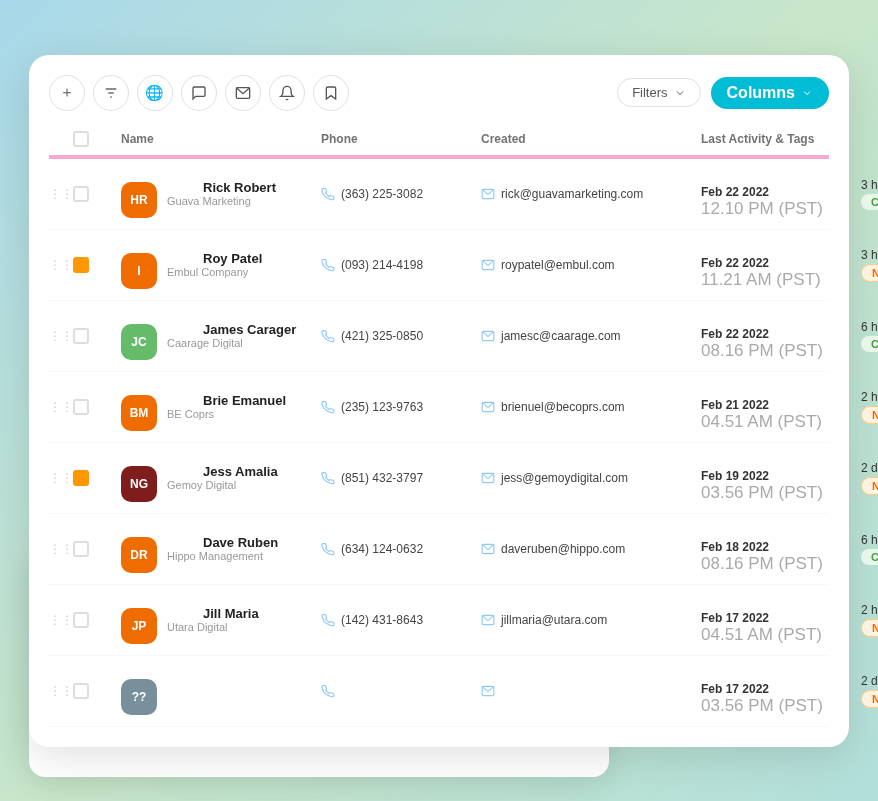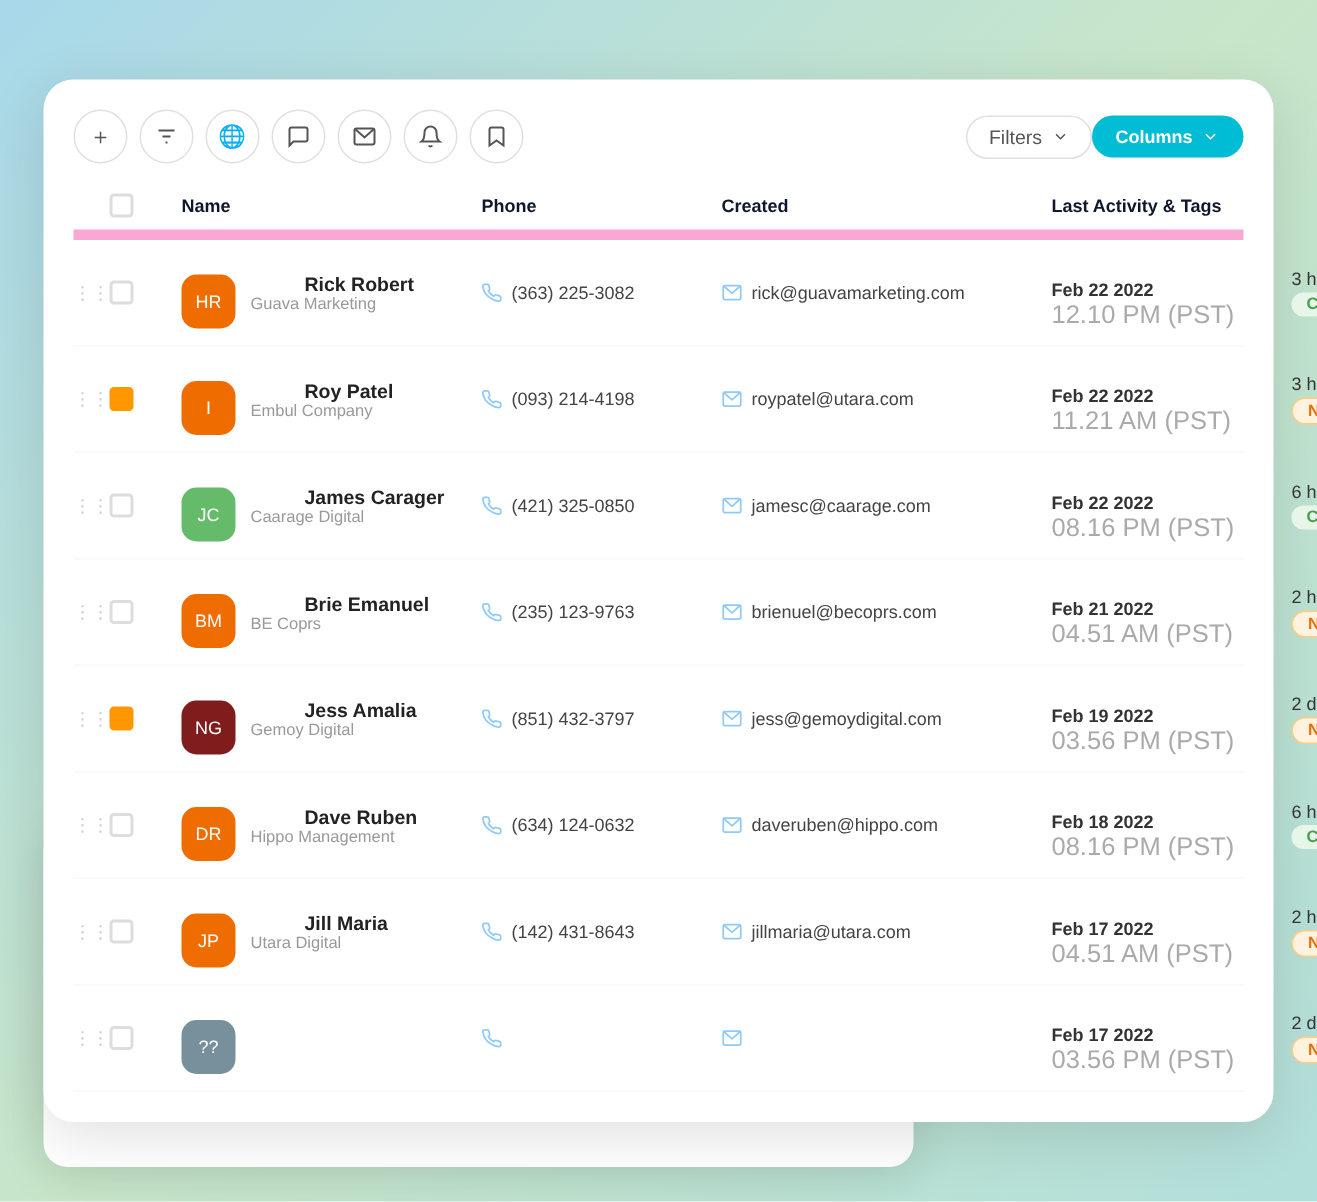--- a/index.html
+++ b/index.html
@@ -44,56 +44,56 @@
       display: flex;
       align-items: center;
       justify-content: center;
       cursor: pointer;
       color: #555;
       font-size: 15px;
     }
     .toolbar-right {
       display: flex;
       align-items: center;
-      gap: 0;
+      gap: 10px;
     }
     .filters-btn {
       border: 1.5px solid #e0e0e0;
       border-radius: 20px;
       padding: 6px 14px;
       background: #fff;
       color: #555;
       font-size: 13px;
       cursor: pointer;
       display: flex;
       align-items: center;
       gap: 6px;
     }
     .columns-btn {
       background: #00bcd4;
       border: none;
       border-radius: 20px;
       padding: 7px 16px;
       color: #fff;
-      font-size: 12px;
+      font-size: 16px;
       font-weight: 600;
       cursor: pointer;
       display: flex;
       align-items: center;
       gap: 6px;
     }
     .table-header {
       display: grid;
       grid-template-columns: 24px 48px 200px 160px 220px 160px 180px;
       align-items: center;
       padding: 4px 0 8px 0;
-      border-bottom: 7px solid #f9a8d4;
+      border-bottom: 4px solid #f9a8d4;
       font-size: 12px;
       font-weight: 600;
-      color: #0f172a;
+      color: #737373;
     }
     .contact-row {
       display: grid;
       grid-template-columns: 24px 48px 200px 160px 220px 160px 180px;
       align-items: center;
       padding: 10px 0;
       border-bottom: 1px solid #f8f8f8;
       font-size: 13px;
       cursor: pointer;
       position: relative;
@@ -116,21 +116,21 @@
     }
     .avatar {
       width: 36px;
       height: 36px;
       border-radius: 10px;
       display: flex;
       align-items: center;
       justify-content: center;
       color: #fff;
       font-size: 12px;
-      font-weight: 400;
+      font-weight: 700;
       margin-top: 12px;
     }
     .contact-info { display: flex; align-items: center; gap: 10px; }
     .contact-name { font-weight: 600; font-size: 13px; color: #222; padding-left: 36px; }
     .contact-company { font-size: 11px; color: #999; }
     .phone-cell { display: flex; align-items: center; gap: 6px; color: #444; font-size: 12px; }
     .email-cell { display: flex; gap: 6px; color: #444; font-size: 12px; }
     .phone-icon, .email-icon { color: #90caf9; font-size: 14px; }
     .created-cell { font-size: 11px; color: #555; }
     .created-date { font-weight: 600; font-size: 12px; color: #333; margin-top: 16px; }
@@ -303,21 +303,21 @@
       <svg class="phone-icon" width="14" height="14" viewBox="0 0 24 24" fill="none" stroke="#90caf9" stroke-width="2">
               <path d="M22 16.92v3a2 2 0 0 1-2.18 2 19.79 19.79 0 0 1-8.63-3.07A19.5 19.5 0 0 1 4.69 13.5 19.79 19.79 0 0 1 1.57 4.9 2 2 0 0 1 3.56 2.73h3a2 2 0 0 1 2 1.72c.127.96.361 1.903.7 2.81a2 2 0 0 1-.45 2.11L7.91 10.27a16 16 0 0 0 6 6l.91-.91a2 2 0 0 1 2.11-.45c.907.339 1.85.573 2.81.7A2 2 0 0 1 21.73 17.61z"></path>
             </svg>
       <span>(093) 214-4198</span>
     </span>
     <span class="email-cell">
       <svg width="14" height="14" viewBox="0 0 24 24" fill="none" stroke="#90caf9" stroke-width="2">
               <rect x="2" y="4" width="20" height="16" rx="2"></rect>
               <polyline points="2,4 12,13 22,4"></polyline>
             </svg>
-      <span>roypatel@utara.com</span>
+      <span>roypatel@embul.com</span>
     </span>
     <span class="created-cell">
       <div class="created-date">Feb 22 2022</div>
       <div class="created-time">11.21 AM (PST)</div>
     </span>
     <span class="activity-cell">
       <div class="activity-time">3 hours ago</div>
       <div class="tags-row">
               <span class="tag tag-newlead">New lead</span>
             </div>

